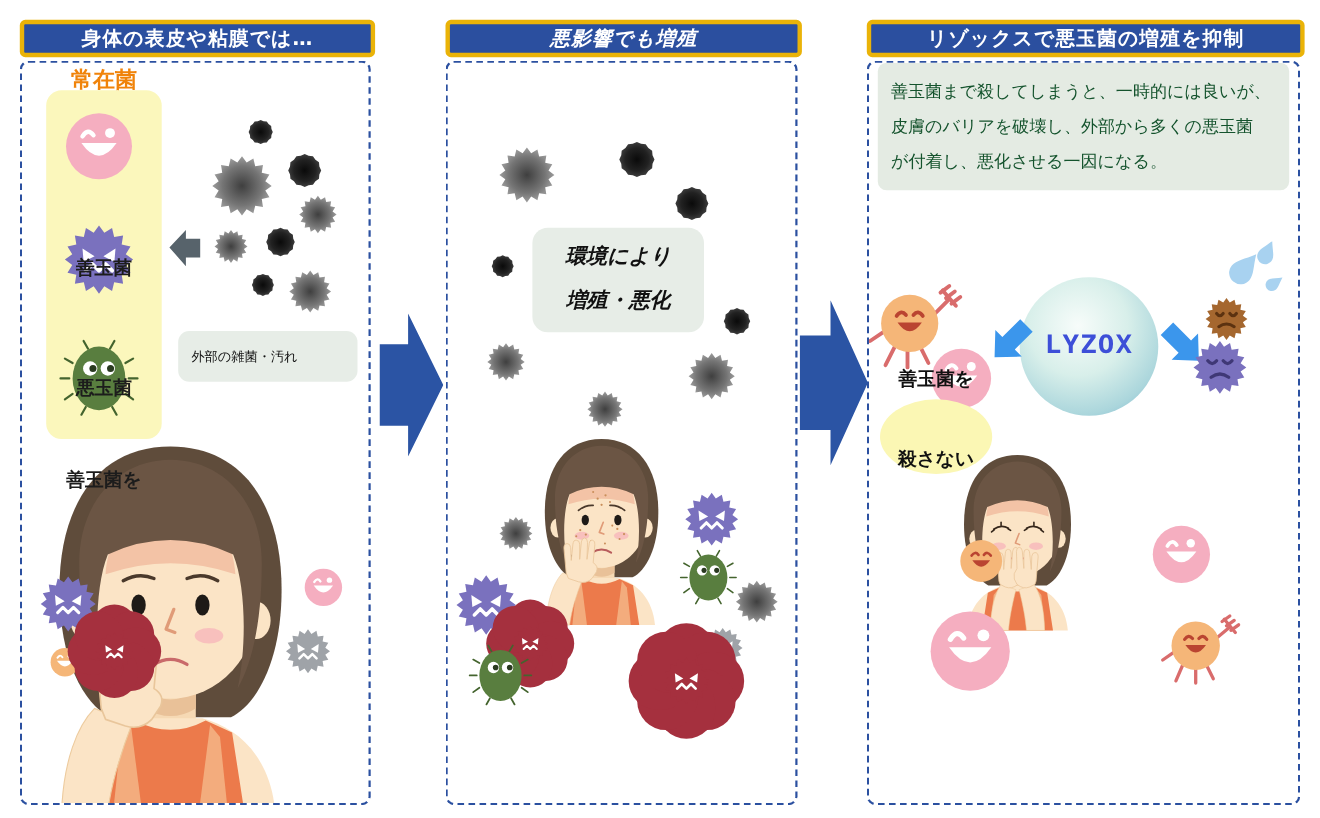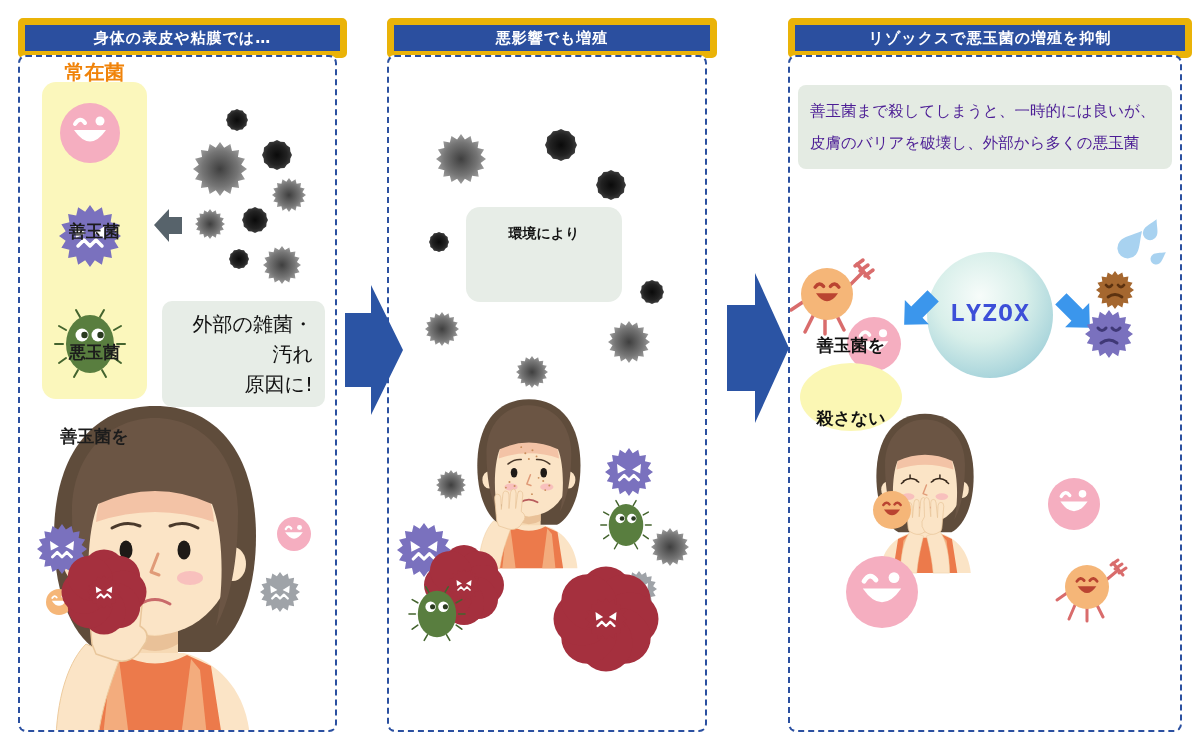--- a/index.html
+++ b/index.html
@@ -3,54 +3,54 @@
 <meta charset="utf-8">
 <style>
   html,body{margin:0;padding:0;}
   body{
     width:1200px;height:744px;position:relative;background:#fff;
     font-family:"DejaVu Sans","Liberation Sans",sans-serif;overflow:hidden;
   }
   .panel-header{
     position:absolute;top:18px;height:26px;
     background:var(--header-bg,#2B4F9F);
-    border:7px solid #eab308;border-radius:5px;
-    color:#fff;font-weight:bold;font-size:15px;letter-spacing:1px;
+    border:4px solid #eab308;border-radius:5px;
+    color:#fff;font-weight:bold;font-size:18px;letter-spacing:1px;
     display:flex;align-items:center;justify-content:center;
   }
   .panel-body{
     position:absolute;top:55px;height:673px;
     border:2px dashed var(--panel-border,#2B50A0);
     border-radius:8px;overflow:hidden;background:#fff;
   }
   #hdr1,#body1{left:18px;width:315px;}
-  #hdr2,#body2{left:387px;width:316px;}
+  #hdr2,#body2{left:405px;width:316px;font-style:italic;}
   #hdr3,#body3{left:788px;width:390px;}
   .abs{position:absolute;}
   .art{position:absolute;left:0;top:0;pointer-events:none;}
   .legend-bg{
     position:absolute;left:22px;top:25px;width:105px;height:317px;
     background:var(--legend-bg,#FBF7BC);border-radius:14px;
   }
   .legend-title{
     position:absolute;left:22px;top:2px;width:105px;text-align:center;
     color:var(--legend-title,#F0830A);font-weight:bold;font-size:20px;
   }
   .legend-label{
     position:absolute;left:22px;width:105px;text-align:center;
     color:#1c1c1c;font-weight:bold;font-size:17px;
   }
   .note-box{
     position:absolute;background:var(--note-bg,#E7EDE7);border-radius:10px;
-    color:#111;font-size:20px;line-height:30px;padding:8px 12px;box-sizing:border-box;text-align:right;
-  }
-  .note-box.center{font-weight:bold;font-size:14px;line-height:40px;text-align:center;border-radius:14px;}
+    color:#111;font-size:12px;line-height:30px;padding:8px 12px;box-sizing:border-box;
+  }
+  .note-box.center{font-weight:bold;font-size:19px;line-height:40px;text-align:center;border-radius:14px;}
   .para-box{
-    position:absolute;left:8px;top:28px;width:374px;background:#E4EBE3;border-radius:8px;
-    color:#4c1d95;font-size:15.5px;line-height:32px;padding:10px 12px;box-sizing:border-box;
+    position:absolute;left:8px;top:0;width:374px;background:#E4EBE3;border-radius:8px;
+    color:#14532d;font-size:15.5px;line-height:32px;padding:10px 12px;box-sizing:border-box;
   }
   .bubble{
     position:absolute;background:var(--highlight-bg,#FBF7B4);border-radius:50%;
     display:flex;flex-direction:column;align-items:center;justify-content:flex-end;
     font-weight:bold;font-size:17px;color:#111;line-height:25px;text-align:left;gap:48px;
   }
   .logo-text{
     position:absolute;text-align:center;color:var(--logo-blue,#3D4FD8);
     font-family:"DejaVu Sans Mono","Liberation Mono",monospace;
     font-weight:bold;font-size:25px;letter-spacing:1px;transform:scaleY(.92);
@@ -212,27 +212,26 @@
           <use href="#pinkFace" transform="scale(.55)"></use>
       </g>
       <g transform="translate(260,535)">
         <use href="#star16" transform="scale(20)" fill="#9FA3A8"></use>
           <use href="#angryW" transform="scale(.65)"></use>
       </g>
     </g>
   </svg>
 
   <div class="legend-title">常在菌</div>
-  <div class="legend-label" style="top:163px">善玉菌</div>
+  <div class="legend-label" style="top:175px">善玉菌</div>
   <div class="legend-label" style="top:284px">悪玉菌</div>
   <div class="legend-label" style="top:368px">善玉菌を</div>
 
   <div class="note-box" style="left:142px;top:244px;width:163px">
     <div>外部の雑菌・汚れ</div>
-    <div>原因に!</div>
   </div>
 </div>
 
 <div class="panel-header" id="hdr2">
   <span>悪影響でも増殖</span>
 </div>
 <div class="panel-body" id="body2">
 
   <svg class="art" width="290" height="350" viewBox="25 335 290 685" style="top:335px;height:350px">
     <g transform="translate(25,335)">
@@ -303,20 +302,21 @@
       <g transform="translate(217,562)">
         <use href="#rays" transform="scale(21)" stroke="#A5303E"></use>
         <use href="#star16" transform="scale(21)" fill="#A5303E"></use>
           <use href="#angryW" transform="scale(.7)"></use>
       </g>
     </g>
   </svg>
 
   <div class="note-box center" style="left:77px;top:150px;width:156px;height:95px;padding-top:6px">
     <div>環境により</div>
+    <div>増殖・悪化</div>
   </div>
 </div>
 
 <div class="panel-header" id="hdr3">
   <span>リゾックスで悪玉菌の増殖を抑制</span>
 </div>
 <div class="panel-body" id="body3">
 
   <svg class="art" width="270" height="325" viewBox="67 350 270 675" style="top:350px;height:325px">
     <g transform="translate(67,350)">
@@ -413,20 +413,21 @@
         </g>
         <circle r="22" fill="#F5B678"></circle>
           <use href="#orangeFace" transform="scale(.72)"></use>
       </g>
     </g>
   </svg>
 
   <div class="para-box">
     <div>善玉菌まで殺してしまうと、一時的には良いが、</div>
     <div>皮膚のバリアを破壊し、外部から多くの悪玉菌</div>
+    <div>が付着し、悪化させる一因になる。</div>
   </div>
 
   <div class="logo-text" style="left:140px;top:242px;width:120px">LYZOX</div>
 
   <div class="bubble" style="left:10px;top:306px;width:102px;height:68px">
     <div>善玉菌を</div>
     <div>殺さない</div>
   </div>
 </div>
 

